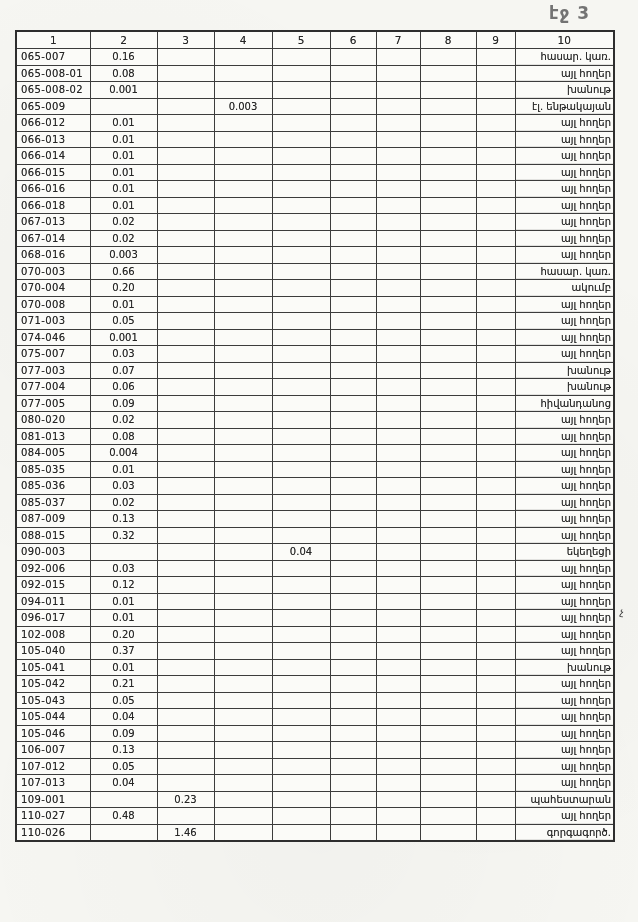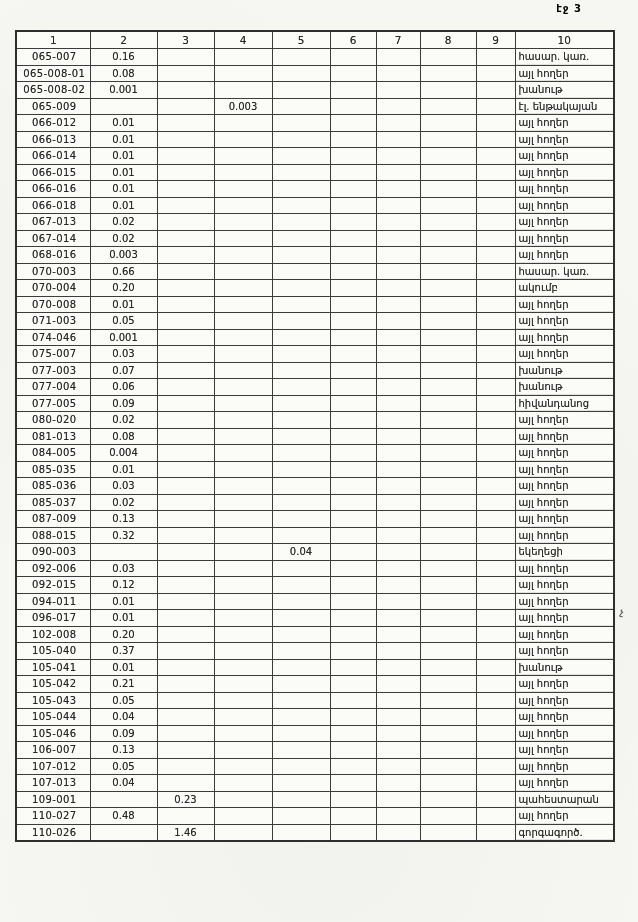--- a/index.html
+++ b/index.html
@@ -13,23 +13,23 @@
   }
   
   body::before {
     content:""; position:absolute; inset:0; pointer-events:none;
     background:
       radial-gradient(circle at 20% 30%, rgba(0,0,0,0.02), transparent 40%),
       radial-gradient(circle at 75% 60%, rgba(0,0,0,0.025), transparent 45%),
       radial-gradient(circle at 50% 90%, rgba(0,0,0,0.02), transparent 40%);
   }
   .page-label {
-    position:absolute; top:3px; right:56px;
-    font-size:10px; font-weight:bold; letter-spacing:1px;
-    color:#000000;
+    position:absolute; top:3px; right:48px;
+    font-size:17px; font-weight:bold; letter-spacing:1px;
+    color:#737373;
   }
   table.scan {
     position:absolute; left:15px; top:30px;
     border-collapse:collapse; table-layout:fixed;
     background:#fbfbf8;
     border:2px solid #2e2e2e;
   }
   th, td {
     border:1px solid #3c3c3c;
     font-size:10px;
@@ -41,24 +41,24 @@
     color:#262626;
     text-shadow:0 0 0.5px rgba(30,30,30,0.55);
   }
   thead th {
     font-weight:normal;
     font-size:10.5px;
     height:16px;
     line-height:16px;
     text-align:center;
   }
-  td.c1 { text-align:center; padding-left:4px; letter-spacing:0.4px; }
+  td.c1 { text-align:left; padding-left:4px; letter-spacing:0.4px; }
   td.c2, td.c3, td.c4, td.c5, td.c6, td.c7, td.c8, td.c9 { text-align:center; }
   td.c10 {
-    text-align:left; padding-left:3px; font-size:10px;
+    text-align:right; padding-left:3px; font-size:10px;
     box-shadow: inset 0 -1px 0 rgba(50,50,50,0.12);
   }
   .stray-mark {
     position:absolute; left:620px; top:606px;
     font-size:10px; color:#3a3a3a;
     transform:rotate(8deg);
   }
 </style>
 </head>
 <body>

